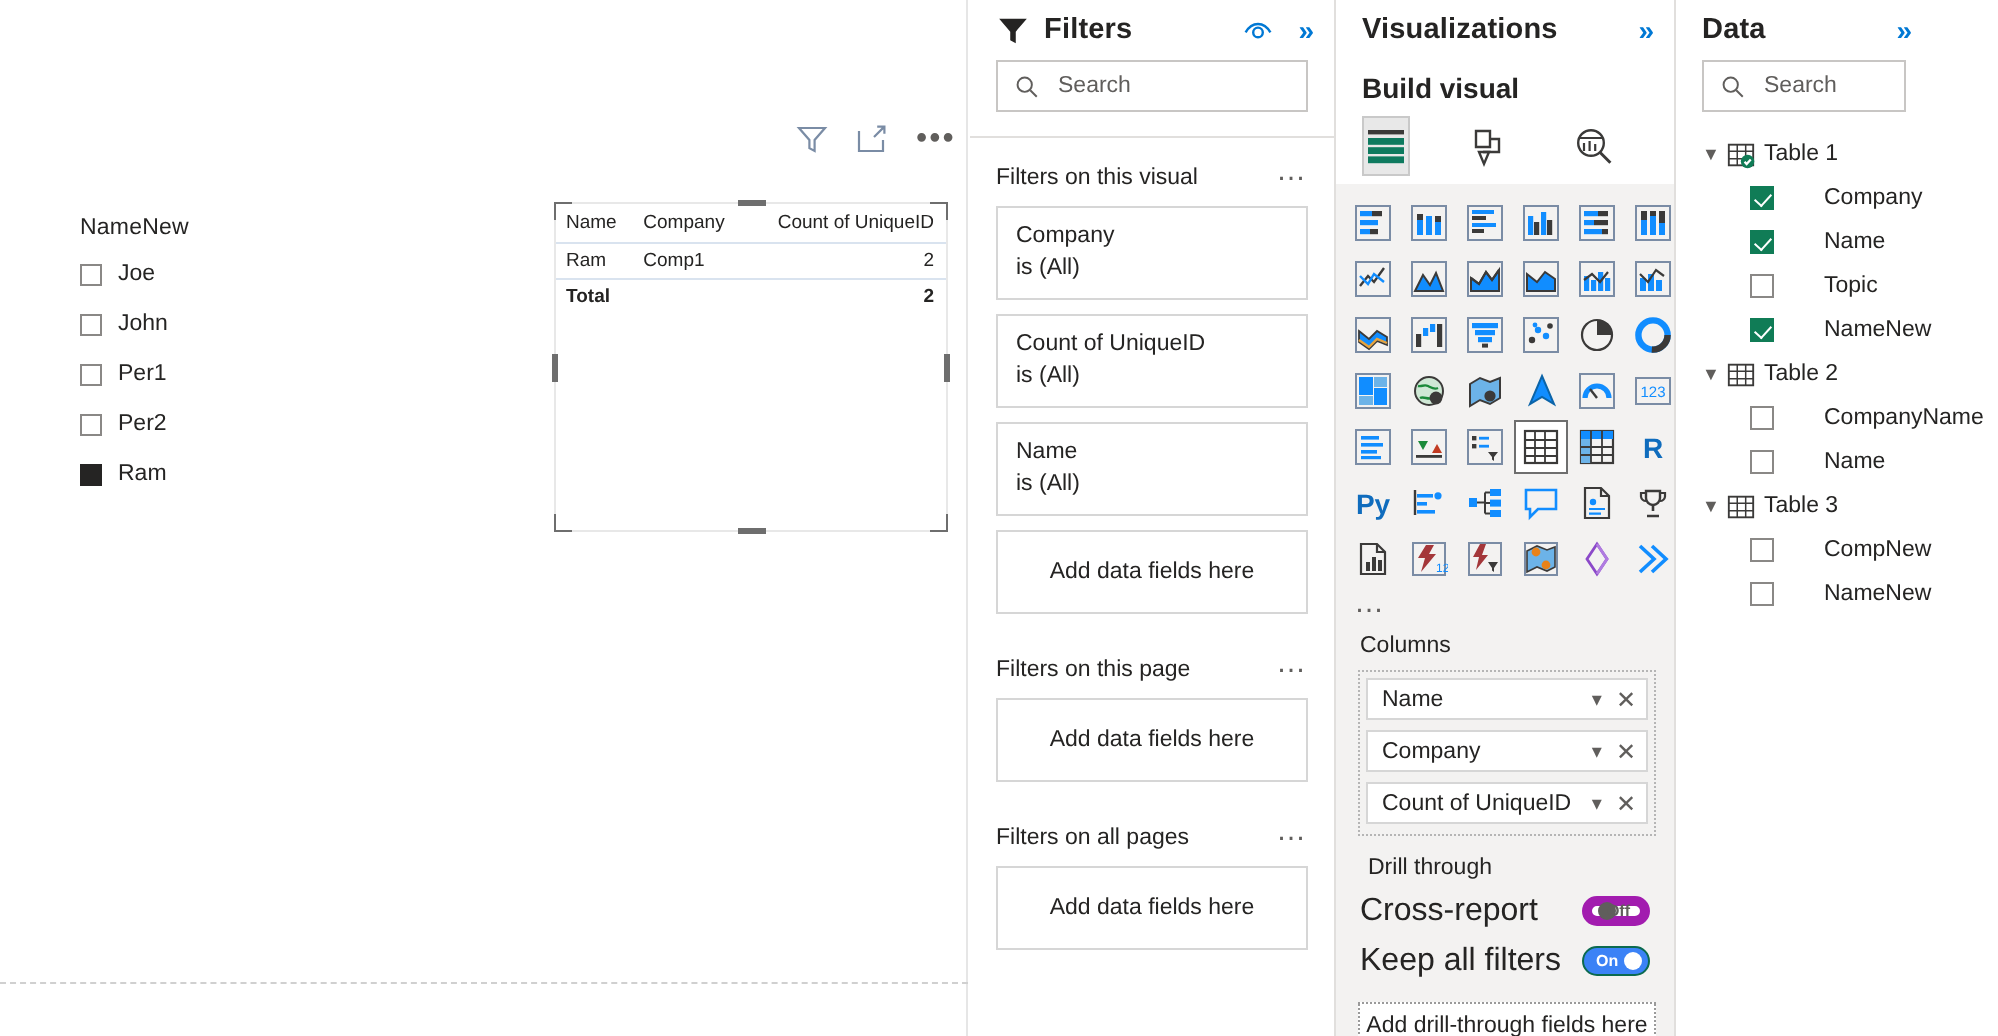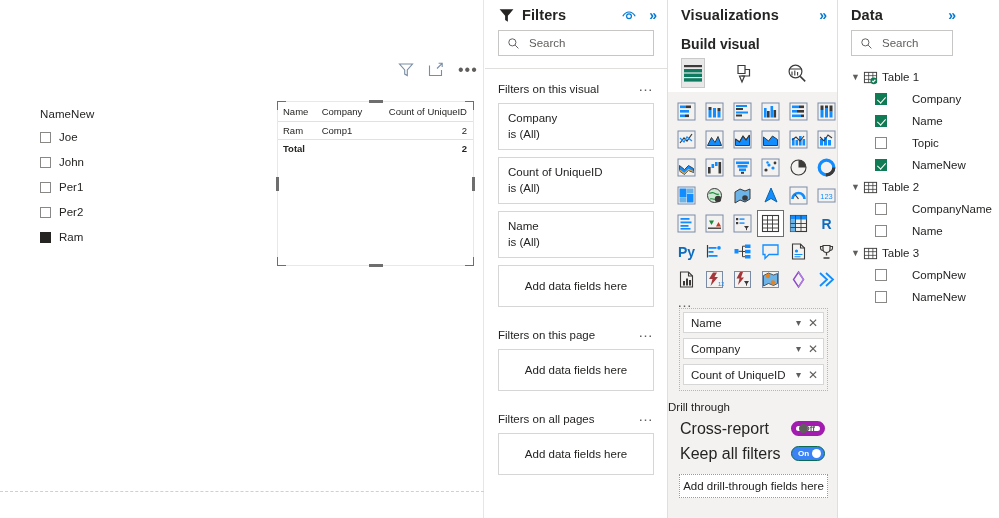--- a/index.html
+++ b/index.html
@@ -168,21 +168,21 @@
     display: flex; align-items: center; height: 21px; background: #fff;
     border: 1px solid #d6d6d6; margin-bottom: 5px; padding: 0 5px 0 7px;
     cursor: pointer;
   }
   .well .wname { font-size: 11.5px; color: #252423; flex: 1; white-space: nowrap; }
   .well .wch { color: #605e5c; font-size: 10px; margin-right: 7px; cursor: pointer; }
   .well .wx { color: #605e5c; font-size: 12px; line-height: 12px; cursor: pointer; }
   .welloutline {
     border: 1px dotted #b5b5b5; padding: 3px 3px 0 3px; margin: 0 9px 0 11px;
   }
-  .drill-lbl { font-size: 11.5px; color: #252423; padding: 10px 0 3px 0; }
+  .drill-lbl { font-size: 11.5px; color: #252423; padding: 10px 0 3px 16px; }
   .toggrow {
     display: flex; align-items: center; padding: 0 12px 0 12px; height: 25px;
   }
   .toggrow .tlabel { font-size: 16px; color: #252423; flex: 1; }
   .tog {
     width: 34px; height: 15px; border-radius: 8px; position: relative;
     display: flex; align-items: center; cursor: pointer; flex: 0 0 auto;
   }
   .tog.off { background: #fff; border: 5px solid #a21caf; }
   .tog.on { background: #3b82f6; border: 1px solid #0b6a4f; }
@@ -721,20 +721,21 @@
       <span class="vcell">
           <svg width="19" height="19" viewBox="0 0 19 19">
             <path d="M3 3l7 6.5-7 6.5" fill="none" stroke="#118DFF" stroke-width="1.8"></path>
             <path d="M9 3l7 6.5-7 6.5" fill="none" stroke="#118DFF" stroke-width="1.8"></path>
           </svg>
         </span>
     </div>
 
     <div class="vdots">…</div>
 
+    <div class="vsect-lbl">Columns</div>
     <div class="welloutline">
       <div class="well">
         <span class="wname">Name</span>
         <span class="wch">▾</span>
         <span class="wx">✕</span>
       </div>
       <div class="well">
         <span class="wname">Company</span>
         <span class="wch">▾</span>
         <span class="wx">✕</span>

